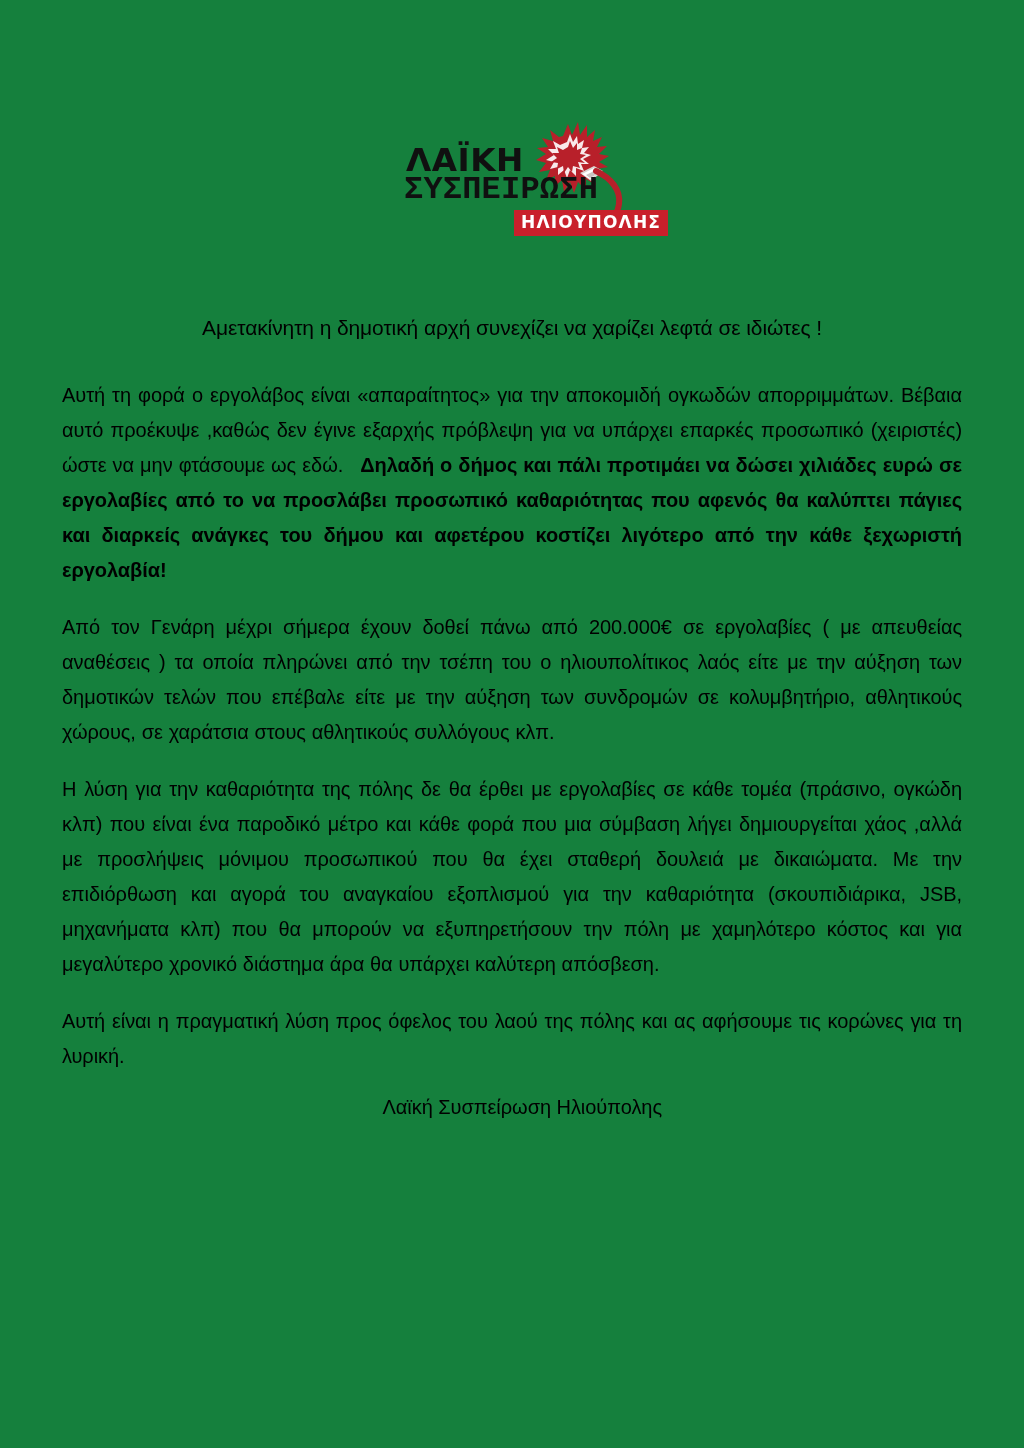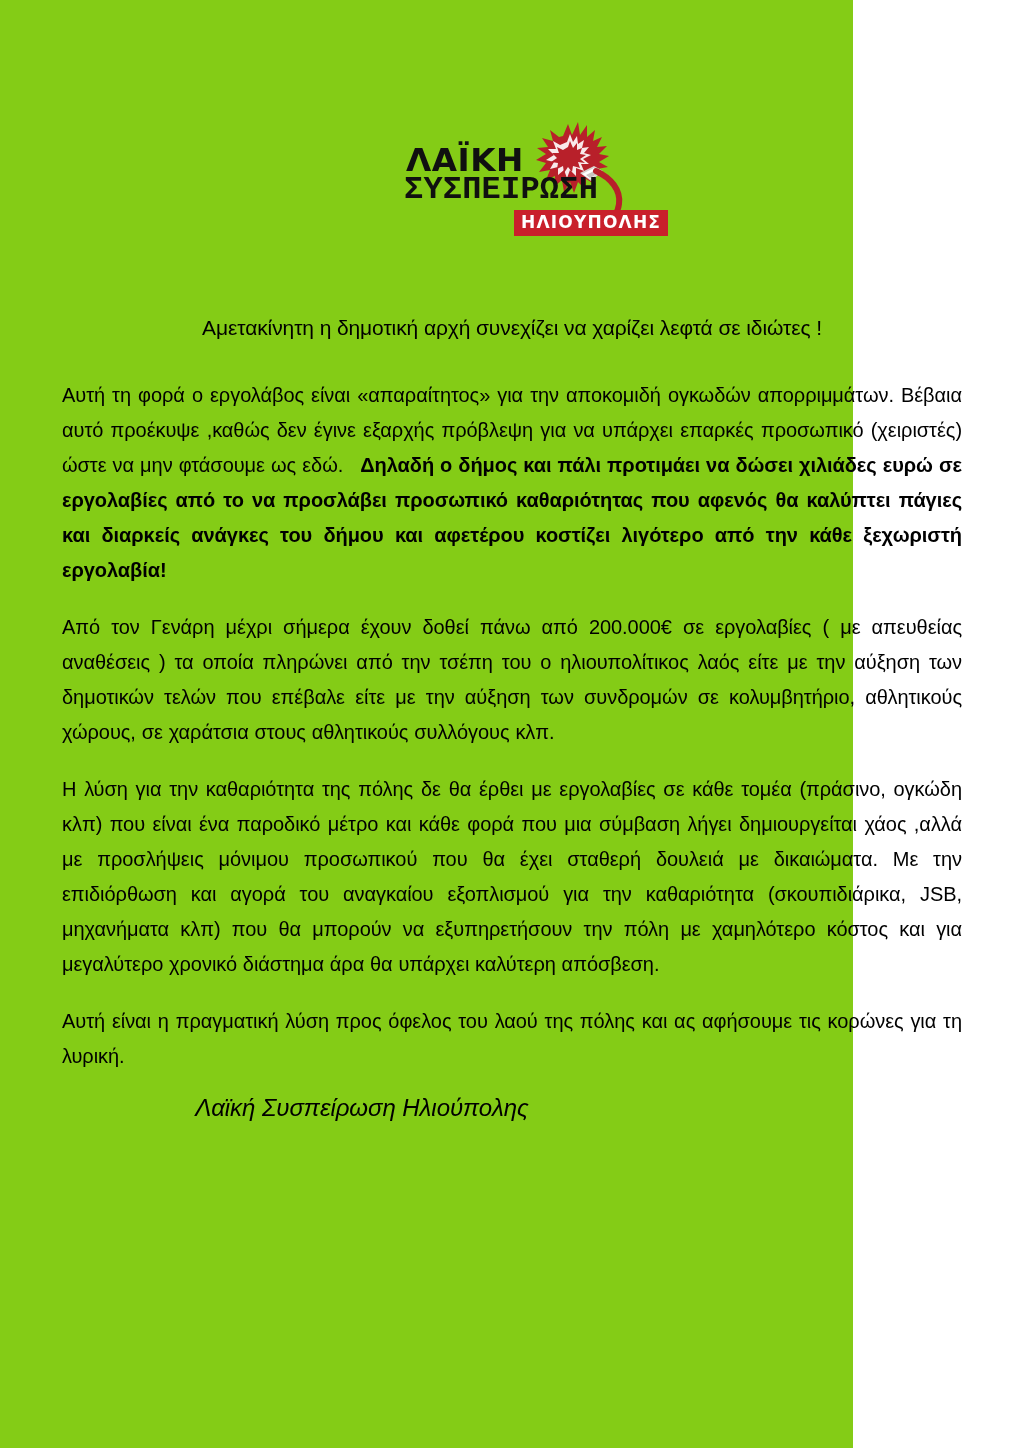--- a/index.html
+++ b/index.html
@@ -12,24 +12,24 @@
     width: 1024px;
     height: 1448px;
     font-family: "Liberation Sans", "DejaVu Sans", sans-serif;
     color: #000000;
     -webkit-font-smoothing: antialiased;
     position: relative;
     overflow: hidden;
   }
 
   .page {
-    width: 853px;
+    width: 1024px;
     height: 1448px;
     position: relative;
-    background: #84cc16;
+    background: #15803d;
   }
 
   
   .logo-block {
     position: absolute;
     left: 0;
     top: 118px;
     width: 1024px;
     height: 130px;
   }
@@ -135,25 +135,24 @@
     margin-left: 11px;
   }
 
   .sign-block {
     position: absolute;
     left: 62px;
     top: 1092px;
     width: 600px;
   }
   .sign-line {
-    font-size: 24px;
+    font-size: 20px;
     line-height: 31px;
-    text-align: center;
+    text-align: right;
     letter-spacing: -0.05px;
-    font-style: italic;
   }
 </style>
 </head>
 <body>
 
 <div class="page">
 
   <div class="logo-block">
     <div class="logo-inner">
 

